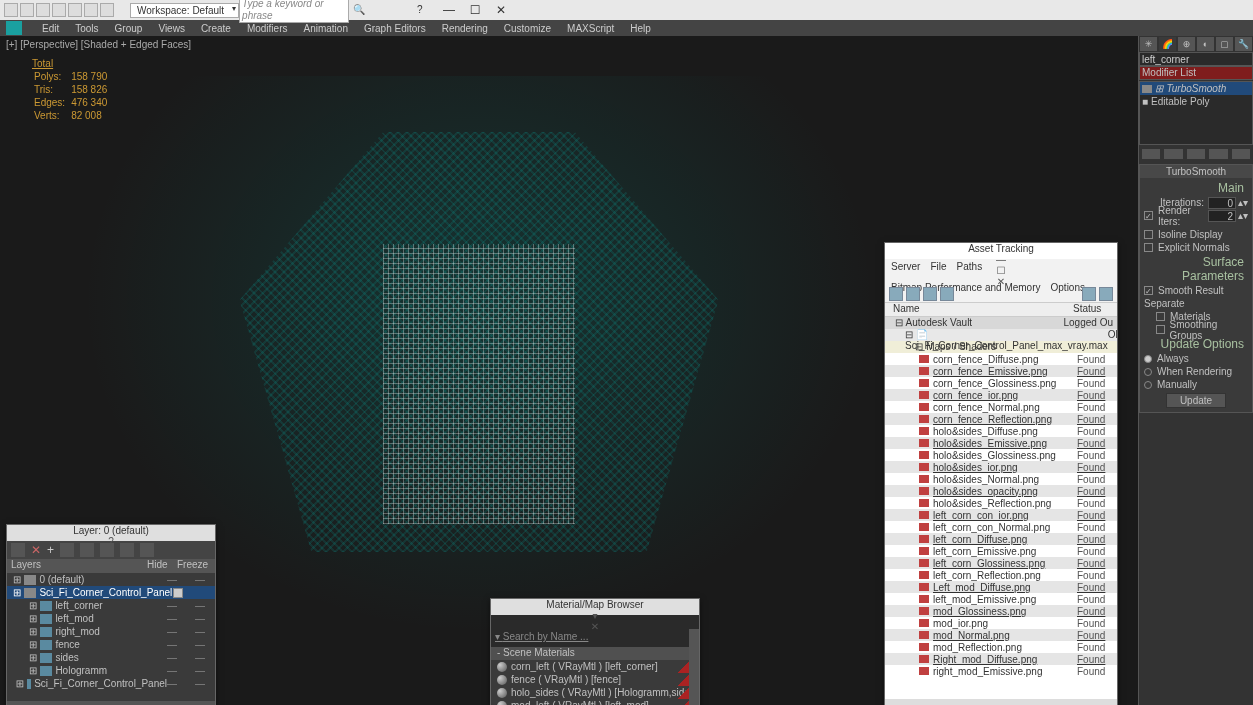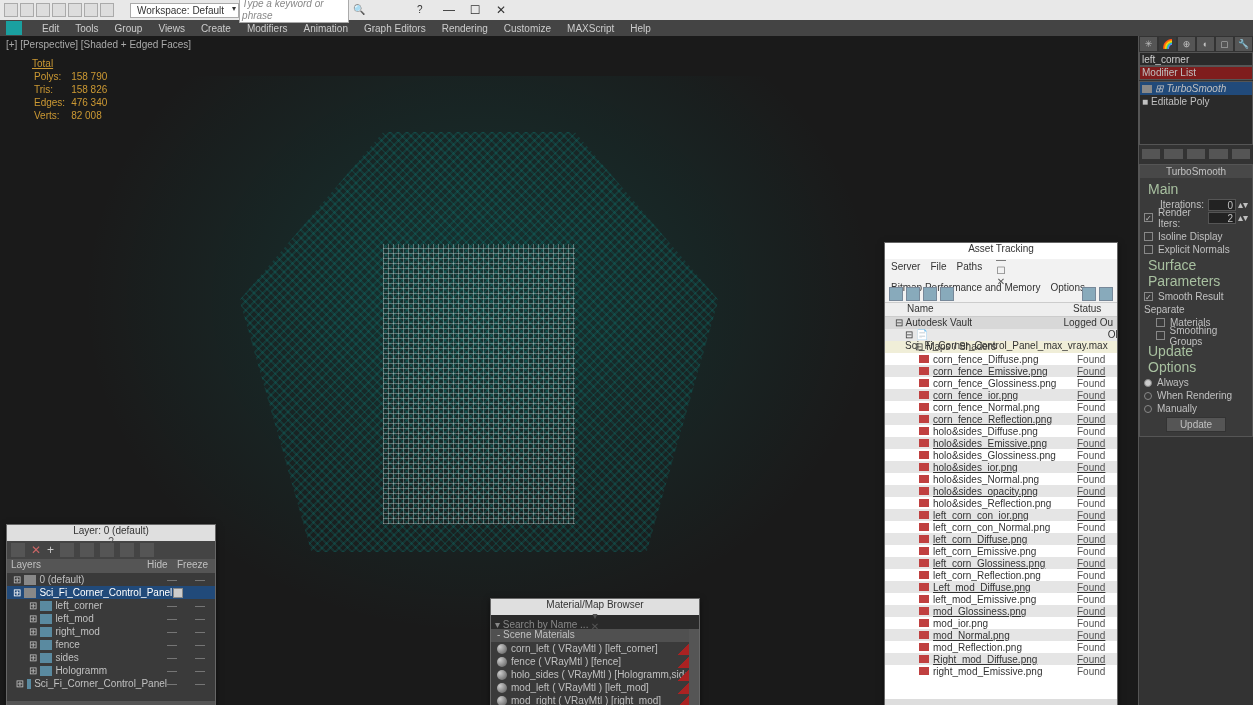--- a/index.html
+++ b/index.html
@@ -64,37 +64,37 @@
 .layer-row .ico { width:12px; height:10px; background:#888; margin:0 3px; display:inline-block; }
 .layer-row .ico.obj { background:#5a8aa0; }
 .layer-row .chk { width:10px; height:10px; border:1px solid #888; margin-left:auto; margin-right:32px; }
 .layer-row .dash { margin-left:auto; margin-right:18px; color:#888; }
 .layer-row .dash2 { margin-right:10px; color:#888; }
 .layer-row .ind { display:inline-block; }
 .layer-panel .scroll { height:12px; background:#555; }
 
 
 .mat-panel { left:490px; top:562px; width:210px; }
-.mat-panel .search { height:14px; background:#2a2a2a; color:#888; padding:4px 4px; }
+.mat-panel .search { height:14px; background:#2a2a2a; color:#888; padding:16px 4px;text-decoration:underline; }
 .mat-panel .section { height:13px; background:#505050; padding-left:6px; font-size:10px; }
 .mat-list { background:#3a3a3a; }
 .mat-row { height:13px; display:flex; align-items:center; padding-left:6px; font-size:10px; position:relative; }
 .mat-row .ball { width:10px; height:10px; background:radial-gradient(circle at 30% 30%,#ccc,#555); border-radius:50%; margin-right:4px; }
 .mat-row .flag { position:absolute; right:0; top:0; width:30px; height:100%; background:linear-gradient(135deg, transparent 50%, #aa2222 50%); }
 .mat-panel .scrollside { position:absolute; right:0; top:30px; bottom:0; width:10px; background:#555; }
 
 
 .asset-panel { left:884px; top:206px; width:234px; height:485px; }
 .asset-panel .ptitle { background:#fff; }
 .asset-panel .amenu { height:26px; background:#f2f2f2; color:#333; padding:2px 6px; display:flex; flex-wrap:wrap; gap:10px; font-size:10px; }
 .asset-panel .atool { height:18px; background:#f2f2f2; display:flex; align-items:center; padding:0 4px; gap:3px; border-bottom:1px solid #ccc; }
 .asset-panel .atool span { width:14px; height:14px; background:#8ab; border:1px solid #789; }
 .asset-panel .atool .sp { flex:1; background:none; border:none; }
 .asset-panel .ahdr { height:14px; background:#eee; color:#333; display:flex; font-size:10px; border-bottom:1px solid #ccc; }
-.asset-panel .ahdr div:first-child { flex:1; padding-left:22px; }
+.asset-panel .ahdr div:first-child { flex:1; padding-left:8px; }
 .asset-panel .ahdr div:last-child { width:44px; }
 .asset-list { background:#fff; color:#333; height:382px; overflow:hidden; font-size:10px; }
 .asset-group { background:#d8d8d8; padding-left:10px; height:12px; line-height:12px; }
 .asset-scene { background:#e8e8e8; padding-left:20px; height:12px; display:flex; }
 .asset-scene span:last-child { width:44px; }
 .asset-scene span:first-child { flex:1; }
 .asset-maps { background:#f0eed8; padding-left:30px; height:12px; line-height:12px; }
 .asset-row { height:12px; display:flex; align-items:center; padding-left:34px; }
 .asset-row.alt { background:#e5e5e5;text-decoration:underline; }
 .asset-row .ficon { width:10px; height:8px; background:#c04040; margin-right:4px; }
@@ -118,21 +118,21 @@
 .sidepanel .rollout .rt { text-align:center; background:#484848; height:13px; line-height:13px; font-size:10px; }
 .sidepanel .rollout .body { padding:2px 4px; font-size:10px; }
 .sidepanel .rrow { display:flex; align-items:center; height:13px; gap:2px; }
 .sidepanel .rrow .lab { flex:1; text-align:right; padding-right:2px; }
 .sidepanel .spin { width:28px; height:12px; background:#222; border:1px solid #555; text-align:right; padding-right:2px; }
 .sidepanel .btn { background:#555; border:1px solid #333; text-align:center; padding:1px 6px; margin:2px auto; display:block; width:60px; }
 .sidepanel .chk { width:9px; height:9px; border:1px solid #888; display:inline-block; margin-right:3px; }
 .sidepanel .chk.on::after { content:"✓"; font-size:8px; position:relative; top:-2px; left:0; }
 .sidepanel .rad { width:8px; height:8px; border:1px solid #888; border-radius:50%; display:inline-block; margin-right:3px; }
 .sidepanel .rad.on { background:#ccc; }
-.sidepanel .cat { color:#a8c0a0; font-size:14px; padding:1px 4px; }
+.sidepanel .cat { color:#a8c0a0; font-size:12px; padding:1px 4px;text-align:right; }
 </style>
 </head>
 <body>
 
 <div class="titlebar">
   <div class="qat">
     <span></span>
     <span></span>
     <span></span>
     <span></span>

